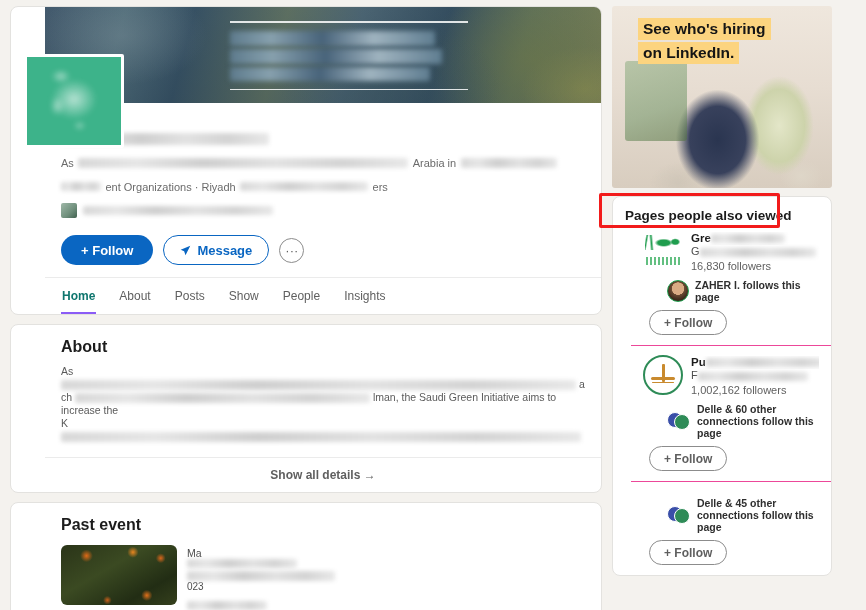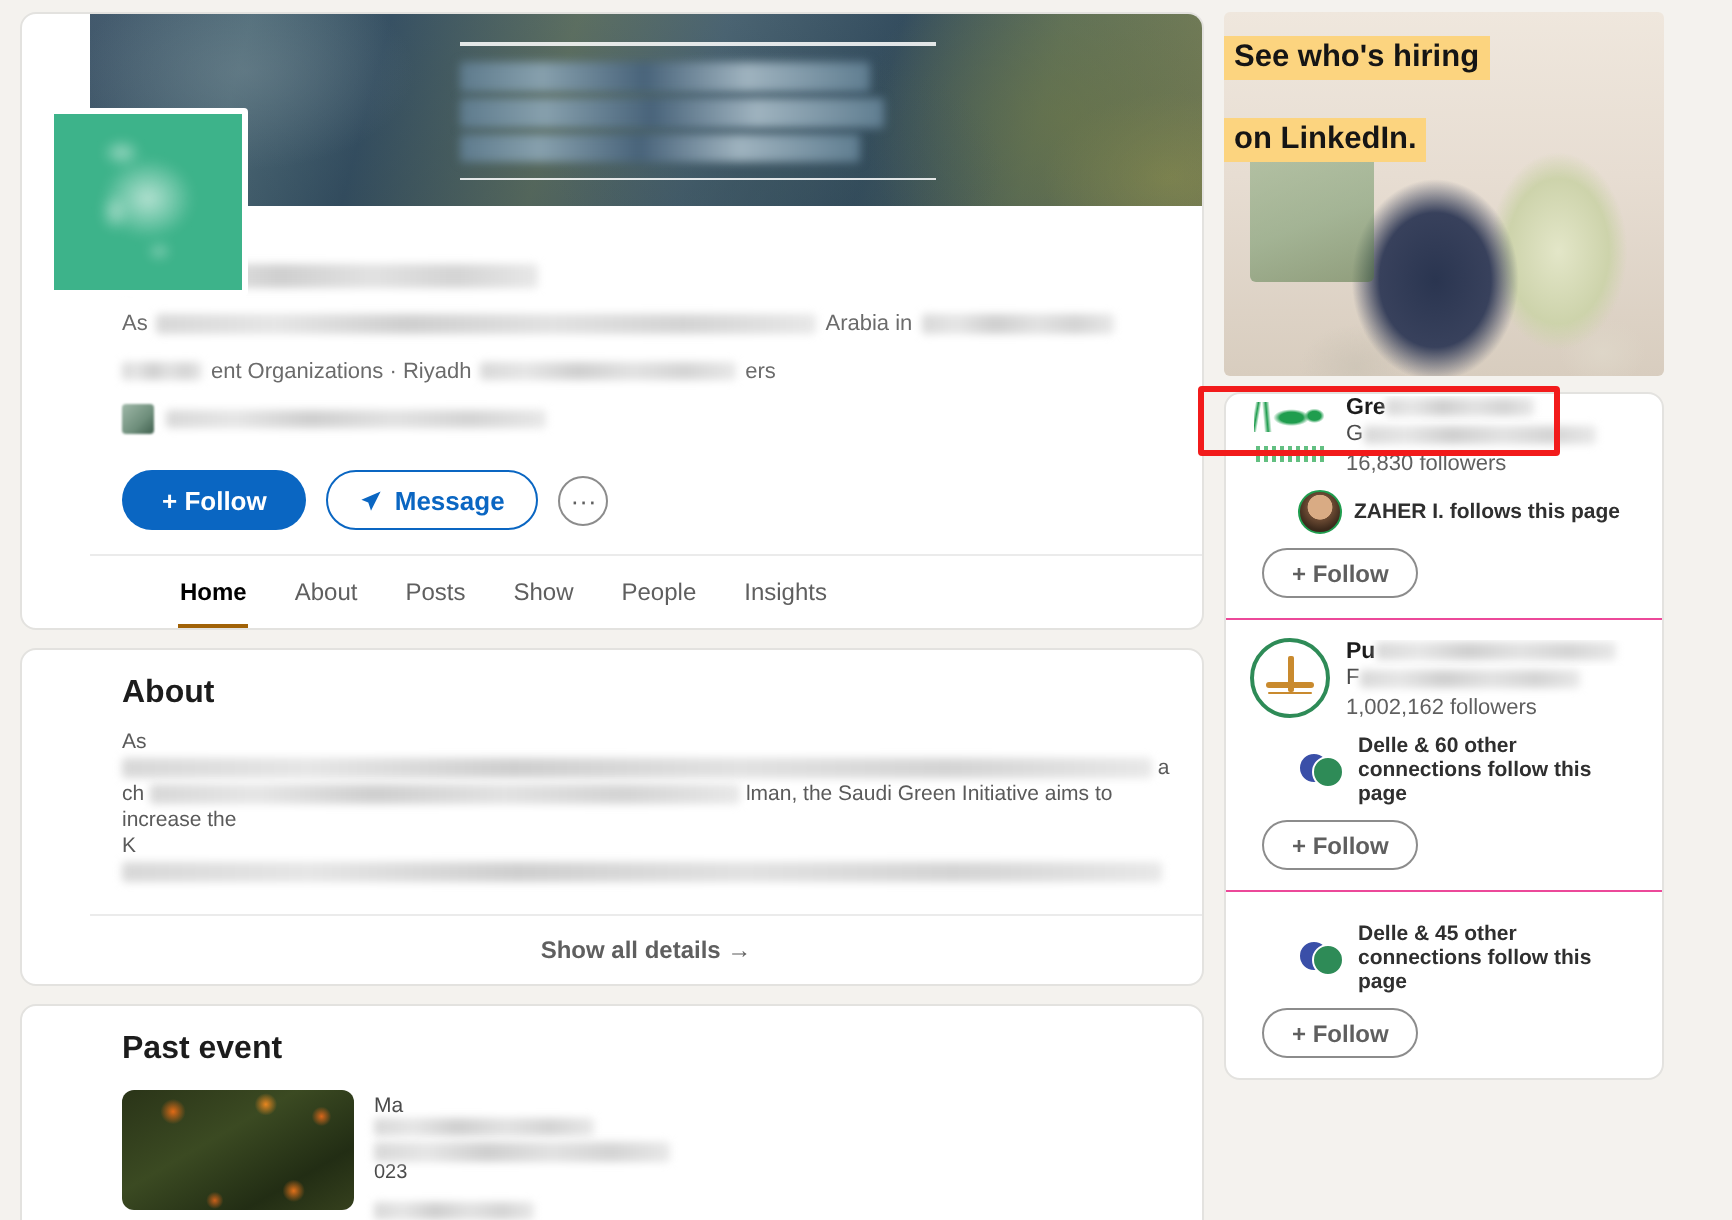--- a/index.html
+++ b/index.html
@@ -132,21 +132,21 @@
   .tabs {
     display:flex; gap:22px;
     padding: 0 16px;
     border-top:1px solid #ebebeb;
   }
   .tab {
     font-size:12px; color:#5f5f5f;
     padding:11px 1px 9px 1px;
     cursor:pointer; white-space:nowrap;
   }
-  .tab.active { color:#000000; font-weight:600; border-bottom:2px solid #a16207;margin-left:28px; }
+  .tab.active { color:#0f766e; font-weight:600; border-bottom:2px solid #8b5cf6; }
   
   .sec-head {
     font-size:16px; font-weight:700; color:#1c1c1c;
     padding:13px 16px 9px 16px;
   }
   .sec-body { padding: 0 16px 14px 16px; }
   .about-lines .mix { position:relative; font-size:10.5px; color:#5a5a5a; line-height:13px; }
   .card-footer {
     border-top:1px solid #ebebeb;
     text-align:center;
@@ -193,22 +193,22 @@
       radial-gradient(ellipse 30px 24px at 86% 90%, #ded6c8, transparent 72%);
   }
   .ad::after{
     content:"";
     position:absolute; left:6%; top:30%; width:28%; height:44%;
     background: linear-gradient(160deg,#8fae82,#6f9566 60%,#50713f);
     opacity:.55;
     border-radius:3px;
   }
   .ad-head {
-    position:absolute; left:0; top:12px; z-index:3;
-    display:flex; flex-direction:column; align-items:flex-start; gap:19px;
+    position:absolute; left:26px; top:12px; z-index:3;
+    display:flex; flex-direction:column; align-items:flex-start; gap:2px;
   }
   .ad-head span {
     background:#fcd47f;
     color:#151515;
     font-size:15.5px; font-weight:700;
     line-height:20px;
     padding:1px 5px;
     white-space:nowrap;
   }
   .side-card {
@@ -216,21 +216,21 @@
     border:1px solid #e3e2df;
     border-radius:8px;
     width:220px;
     margin-bottom:8px;
     overflow:hidden;
   }
   .side-title {
     font-size:13.5px; font-weight:700; color:#1c1c1c;
     padding:11px 12px 8px 12px;
   }
-  .pg-item { padding: 0 12px 8px 12px; }
+  .pg-item { padding: 0 12px 8px 12px; margin-left: 18px; }
   .pg-item + .pg-item { border-top:1px solid #ec4899; padding-top:9px; }
   .pg-top { display:flex; gap:8px; }
   .pg-logo { width:40px; height:40px; flex:0 0 auto; border-radius:2px; }
   .logo-green-riyadh{
     background:#fff;
     position:relative;
     overflow:hidden;
   }
   .logo-green-riyadh::before{
     content:"";
@@ -437,20 +437,21 @@
   <div class="right-col">
 
     <div class="ad">
       <div class="ad-head">
         <span>See who's hiring</span>
         <span>on LinkedIn.</span>
       </div>
     </div>
 
     <div class="side-card">
+      <div class="side-title">Pages people also viewed</div>
 
       <div class="pg-item">
         <div class="pg-top">
           <div class="pg-logo logo-green-riyadh"></div>
           <div class="pg-info">
             <div class="pg-name">
               <span>Gre</span><span class="blur" style="width:74px;height:9px;"></span>
             </div>
             <div class="pg-sub">
               <span>G</span><span class="blur" style="width:116px;height:9px;"></span>

